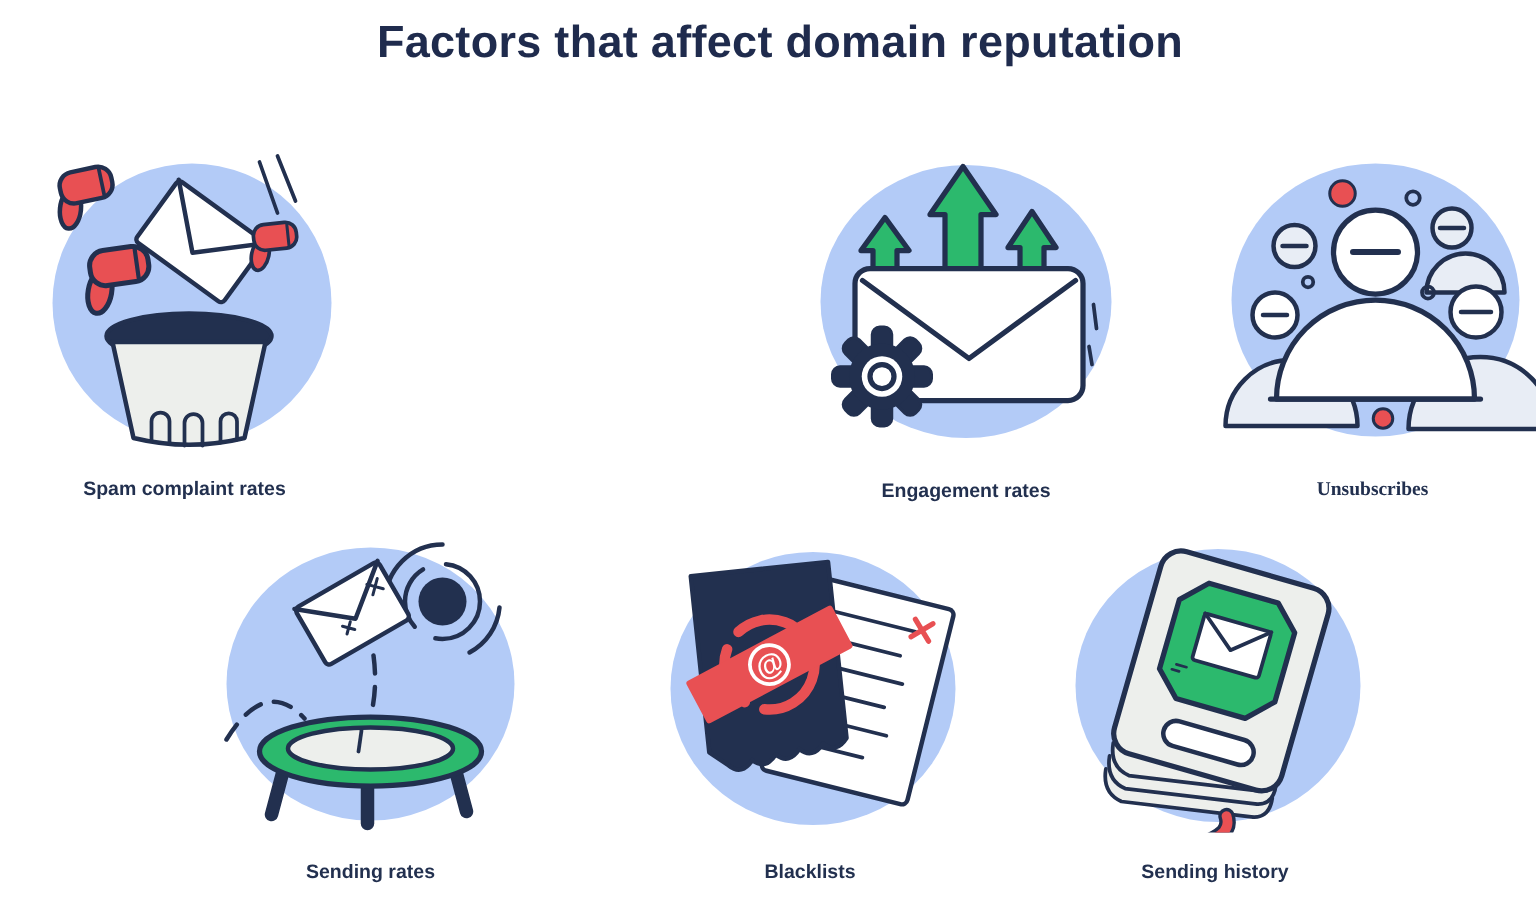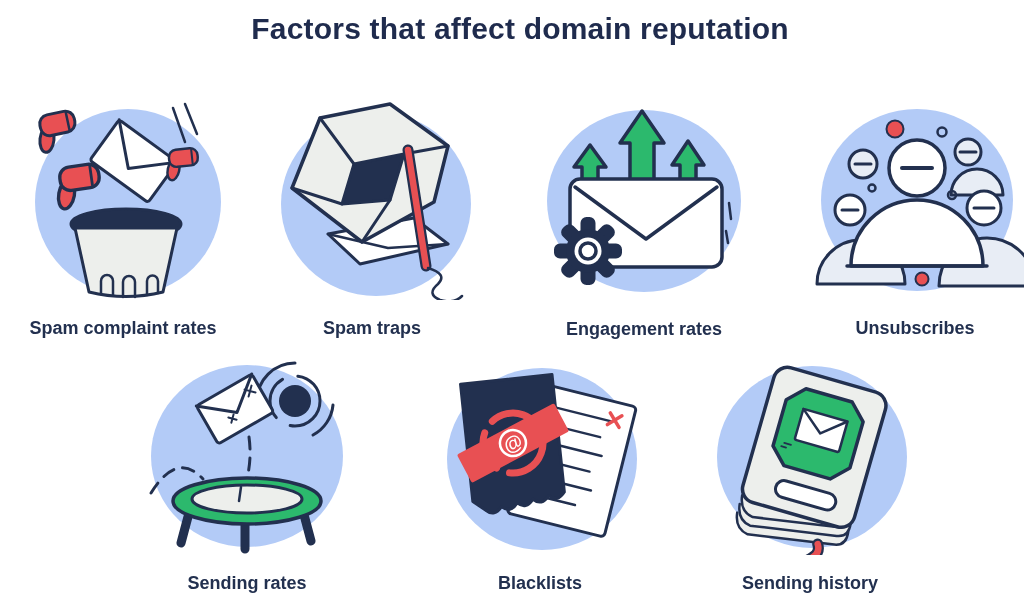--- a/index.html
+++ b/index.html
@@ -9,27 +9,27 @@
     font-family:"Liberation Sans",sans-serif;
   }
   .page-title{
     position:absolute;left:0;right:0;top:12px;margin:0;
     text-align:center;font-size:30px;font-weight:800;letter-spacing:.2px;
     color:var(--title-navy,#1f2b4d);
     padding-left:16px;
   }
   .factor{position:absolute;width:220px;display:flex;flex-direction:column;align-items:center;}
   .factor .label{
-    margin-top:18px;font-size:18px;font-weight:700;text-align:center;
+    margin-top:18px;font-size:13px;font-weight:700;text-align:center;
     color:var(--navy,#22304f);white-space:nowrap;
   }
   .factor.f1{left:13px;top:98px;}
   .factor.f2{left:262px;top:98px;}
   .factor.f3{left:534px;top:99px;}
-  .factor.f4{left:805px;top:98px;}
+  .factor.f4{left:805px;top:98px;font-family:Liberation Serif, serif;}
   .factor.f5{left:137px;top:353px;}
   .factor.f6{left:430px;top:353px;}
   .factor.f7{left:700px;top:353px;align-items:center;}
   svg *{stroke-linecap:round;stroke-linejoin:round;}
   .b{fill:var(--blob-blue,#b3cbf7);}
   .fw{fill:#fff;}
   .fp{fill:var(--paper,#edefec);}
   .fl{fill:var(--light-fill,#e8edf5);}
   .fn{fill:var(--navy,#22304f);}
   .fr{fill:var(--red,#e85053);}
@@ -67,34 +67,20 @@
       <path class="no sn" stroke-width="2.5" d="M88,196 L88,183 a6,6 0 0 1 12,0 L100,197"></path>
       <path class="no sn" stroke-width="2.5" d="M110,199 L110,184 a6,6 0 0 1 12,0 L122,199"></path>
       <path class="no sn" stroke-width="2.5" d="M134,197 L134,183 a5.5,5.5 0 0 1 11,0 L145,195"></path>
       <use href="#t1" transform="translate(44,26) rotate(-12)"></use>
       <use href="#t1" transform="translate(66,80) rotate(-8) scale(1.12)"></use>
       <use href="#t1" transform="translate(170,60) rotate(-6) scale(0.82)"></use>
     </svg>
     <div class="label">Spam complaint rates</div>
   </div>
 
-  <div class="factor f2">
-    <svg width="220" height="202" viewBox="0 0 220 202">
-      <ellipse class="b" cx="114" cy="106" rx="95" ry="92"></ellipse>
-      <path class="fw sn" stroke-width="3" d="M66,136 L152,120 L186,146 L98,166 Z"></path>
-      <path class="no sn" stroke-width="2.5" d="M66,136 L126,150 L186,146"></path>
-      <path class="fp sn" stroke-width="3.5" d="M58,20 L128,6 L186,48 L172,104 L100,144 L30,90 Z"></path>
-      <path class="fn sn" stroke-width="3" d="M92,66 L142,56 L128,102 L80,106 Z"></path>
-      <path class="no sn" stroke-width="3" d="M58,20 L92,66 M186,48 L142,56 M100,144 L128,102 M30,90 L80,106"></path>
-      <path class="no sn" stroke-width="11" d="M146,52 L164,168"></path>
-      <path class="no sr" stroke-width="6.5" d="M146,52 L164,168"></path>
-      <path class="no sn" stroke-width="2.5" d="M166,170 q20,6 10,16 q-12,10 2,16 q14,4 22,-4"></path>
-    </svg>
-    <div class="label">Spam traps</div>
-  </div>
 
   <div class="factor f3">
     <svg width="220" height="202" viewBox="0 0 220 202">
       <ellipse class="b" cx="110" cy="102" rx="97" ry="91"></ellipse>
       <polygon class="fg sn" stroke-width="3.5" points="48,92 48,68 40,68 56,46 72,68 64,68 64,92"></polygon>
       <polygon class="fg sn" stroke-width="3.5" points="146,90 146,66 138,66 154,42 170,66 162,66 162,90"></polygon>
       <polygon class="fg sn" stroke-width="3.5" points="96,84 96,44 86,44 108,12 130,44 120,44 120,84"></polygon>
       <path class="no sn" stroke-width="2.5" d="M195,104 l2,16 M192,132 l2,12"></path>
       <rect class="fw sn" stroke-width="3.5" x="36" y="80" width="152" height="88" rx="10"></rect>
       <path class="no sn" stroke-width="3.5" d="M41,88 L112,140 L183,88"></path>

